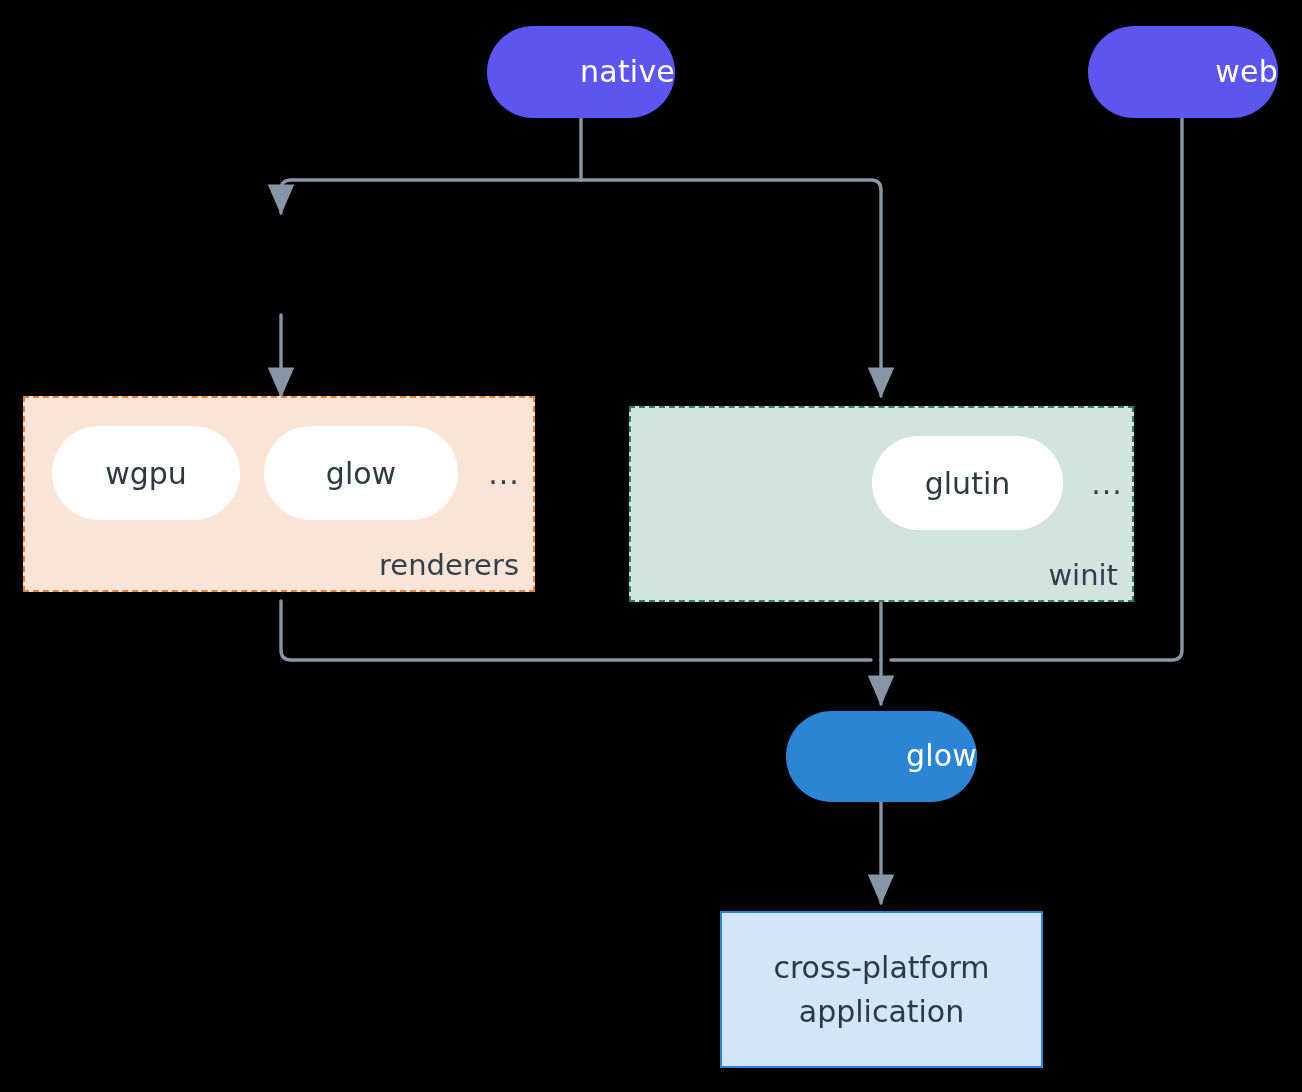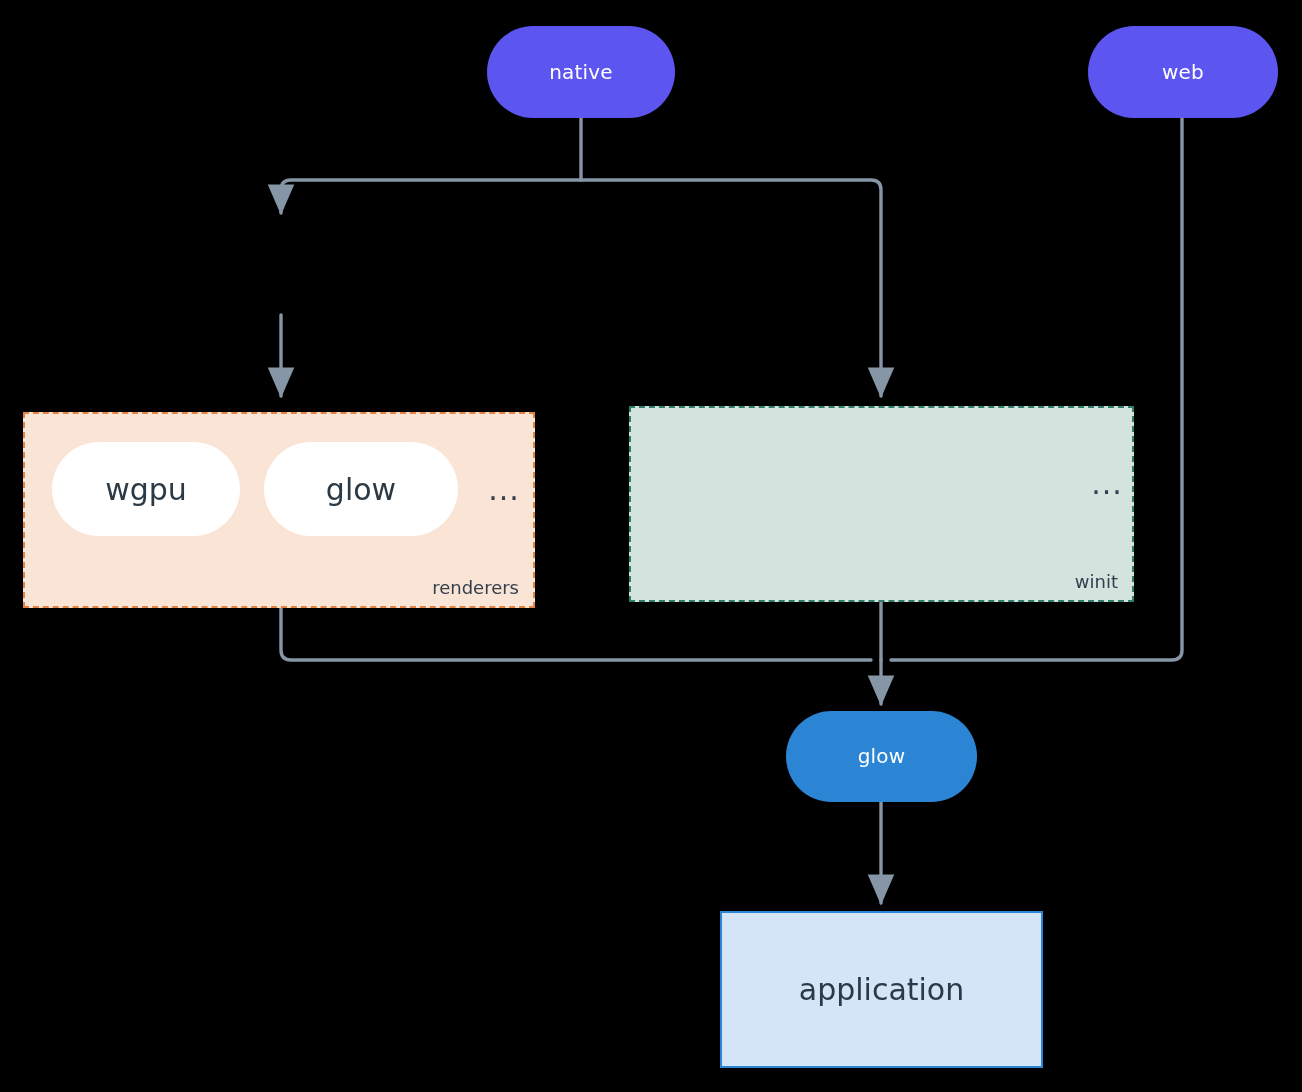--- a/index.html
+++ b/index.html
@@ -29,23 +29,24 @@
     display: flex;
     align-items: center;
     justify-content: center;
     text-align: center;
     line-height: 1.22;
   }
   
   .pill {
     border-radius: 9999px;
     color: #ffffff;
-    font-size: 20px;
+    font-size: 30px;
     font-weight: 400;
     letter-spacing: 0.2px;
+    justify-content: flex-end;
   }
   .pill-native  { background: #5D55F0; }
   .pill-web     { background: #5D55F0; }
   .pill-graphics{ background: #E7823E; }
   .pill-iced    { background: #2C85D4; }
 
   
   .subgraph {
     position: absolute;
     box-sizing: border-box;
@@ -55,21 +56,21 @@
     border: 2px dashed #E7823E;
   }
   .subgraph-shells {
     background: #D3E4DE;
     border: 2px dashed #2F7D6A;
   }
   .subgraph-label {
     position: absolute;
     right: 14px;
     bottom: 8px;
-    font-size: 18px;
+    font-size: 29px;
     color: #333F4D;
     font-weight: 400;
   }
   
   .inner-pill {
     position: absolute;
     box-sizing: border-box;
     background: #ffffff;
     border-radius: 9999px;
     display: flex;
@@ -137,45 +138,49 @@
 
   <div class="node pill pill-native" style="left:487px; top:26px; width:188px; height:92px;">
     <span>native</span>
   </div>
 
   <div class="node pill pill-web" style="left:1088px; top:26px; width:190px; height:92px;">
     <span>web</span>
   </div>
 
 
-  <div class="subgraph subgraph-renderers" style="left:23px; top:412px; width:512px; height:196px;">
+  <div class="subgraph subgraph-renderers" style="left:23px; top:396px; width:512px; height:196px;">
 
     <div class="inner-pill" style="left:27px; top:28px; width:188px; height:94px;">
       <span>wgpu</span>
     </div>
 
     <div class="inner-pill" style="left:239px; top:28px; width:194px; height:94px;">
       <span>glow</span>
     </div>
 
     <div class="ellipsis" style="left:455px; top:58px; width:48px; height:34px;">...</div>
 
     <div class="subgraph-label">renderers</div>
   </div>
 
   <div class="subgraph subgraph-shells" style="left:629px; top:406px; width:505px; height:196px;">
 
 
+    <div class="inner-pill" style="left:241px; top:28px; width:191px; height:94px;">
+      <span>glutin</span>
+    </div>
 
     <div class="ellipsis" style="left:452px; top:58px; width:48px; height:34px;">...</div>
 
     <div class="subgraph-label">winit</div>
   </div>
 
   <div class="node pill pill-iced" style="left:786px; top:711px; width:191px; height:91px;">
     <span>glow</span>
   </div>
 
   <div class="rect-node" style="left:720px; top:911px; width:323px; height:157px; flex-direction:column;">
+    <span>cross-platform</span>
     <span>application</span>
   </div>
 
 </div>
 
 </body></html>

